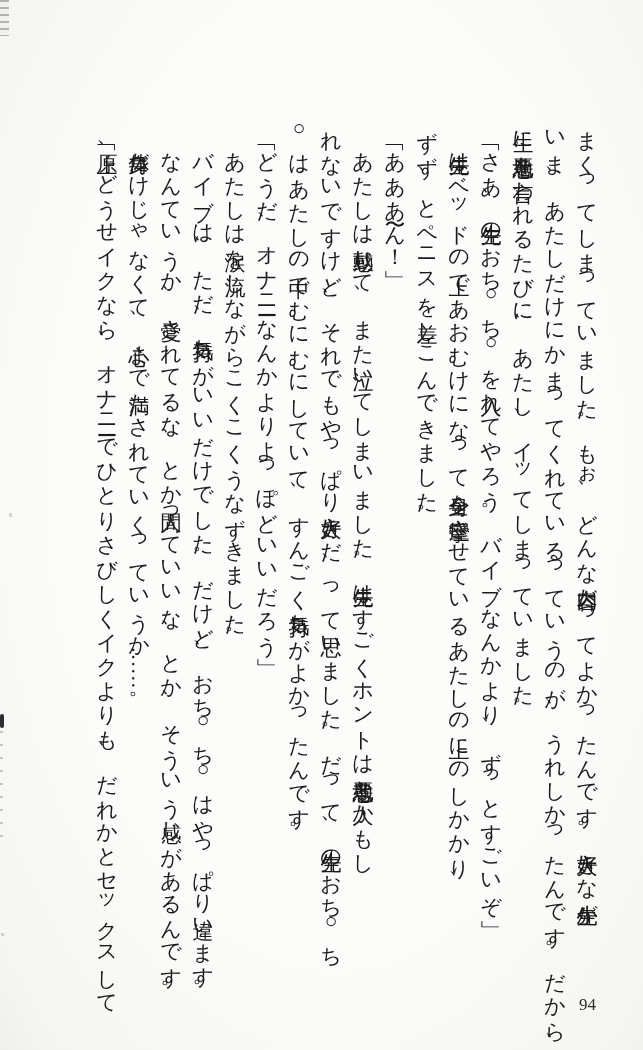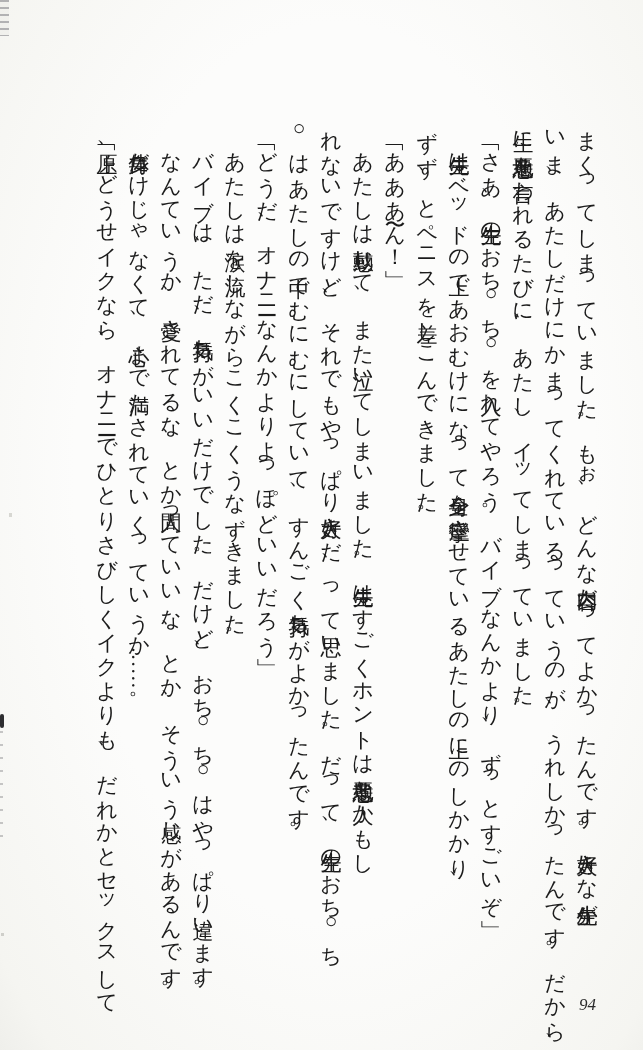--- a/index.html
+++ b/index.html
@@ -34,21 +34,20 @@
     white-space: nowrap;
   }
   .col {
     
   }
   .pagenum {
     position: absolute;
     top: 995px;
     right: 47px;
     font-family: "Liberation Serif", "DejaVu Serif", serif;
-    font-style: italic;
     font-size: 17px;
     color: #2b2b2b;
   }
   
   .artifact { position: absolute; pointer-events: none; }
   .artifact-topleft {
     left: 0; top: 0; width: 9px; height: 36px;
     background: repeating-linear-gradient(to bottom,
       rgba(110,110,116,0.50) 0 2px, rgba(205,205,205,0.12) 2px 7px);
     filter: blur(0.4px);

